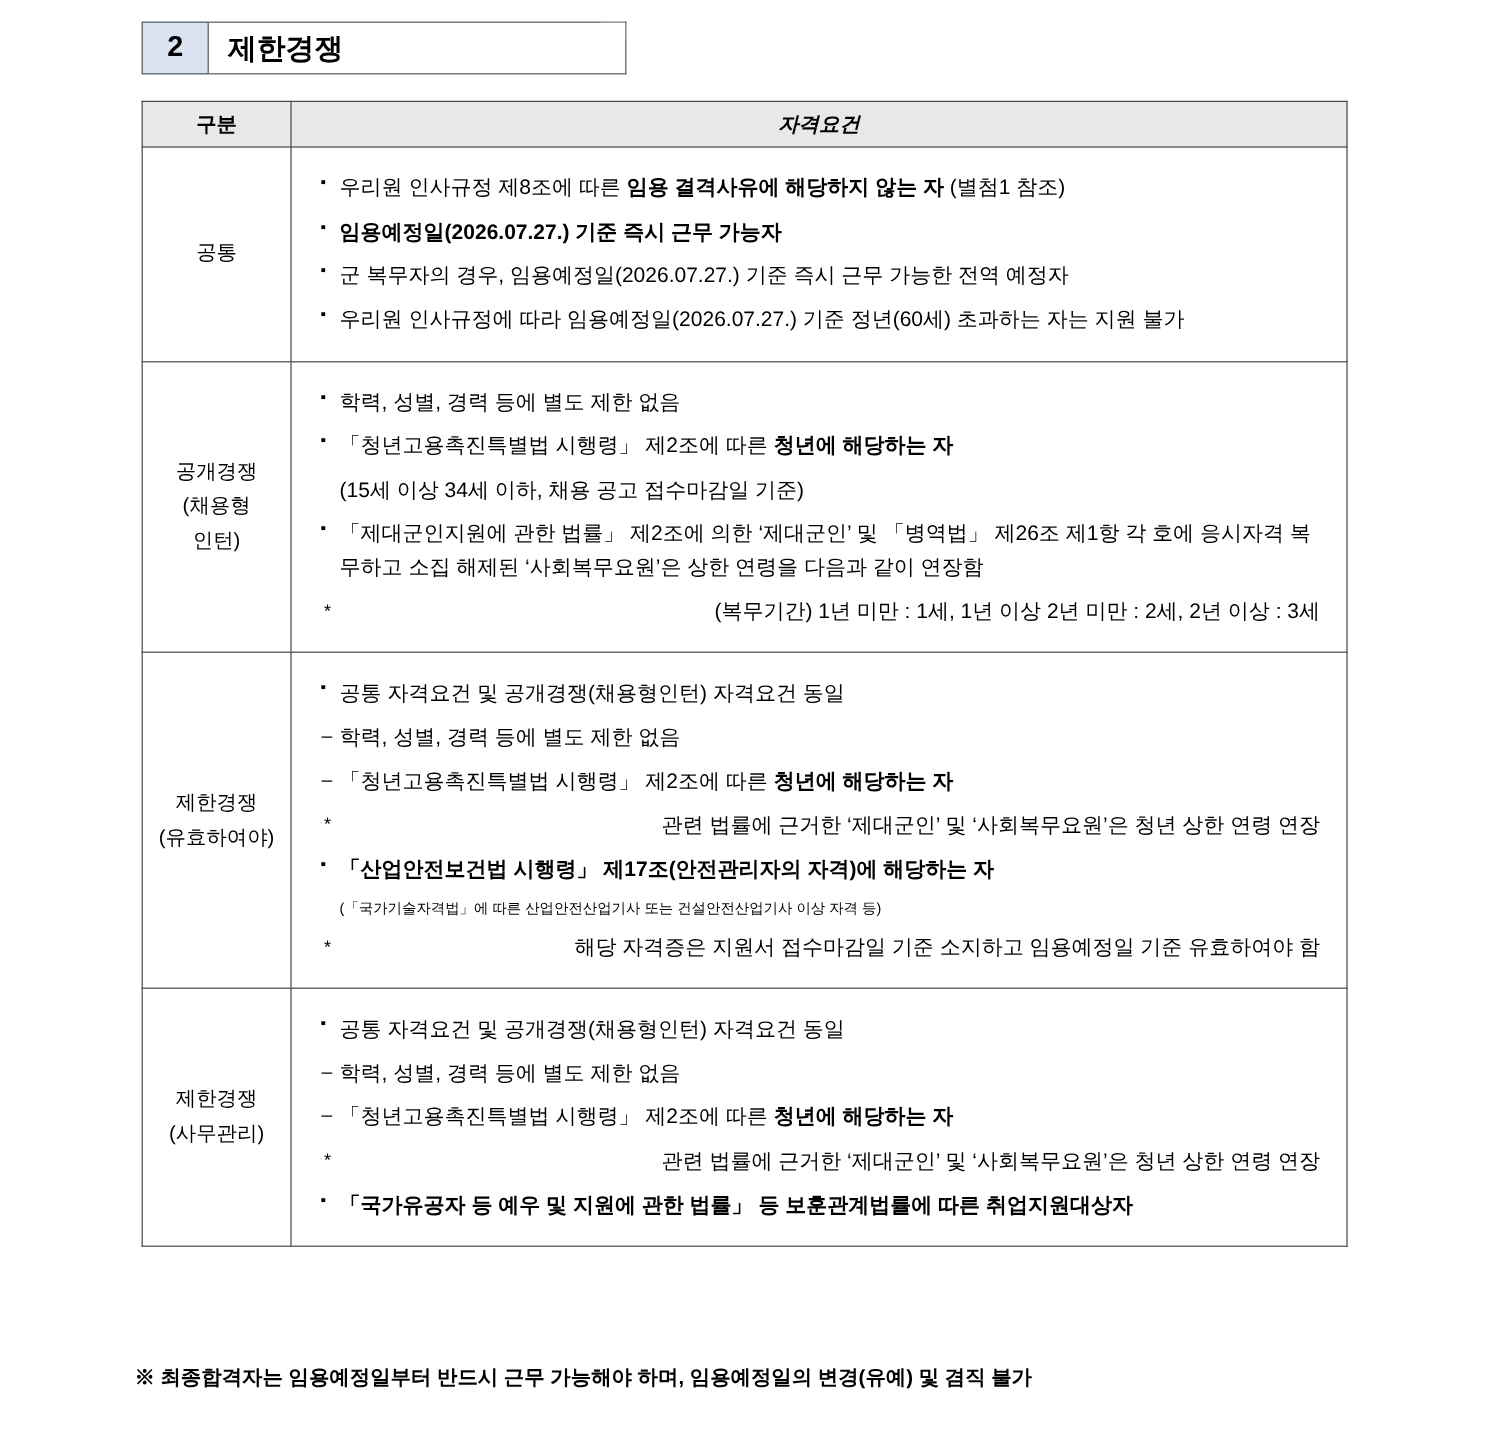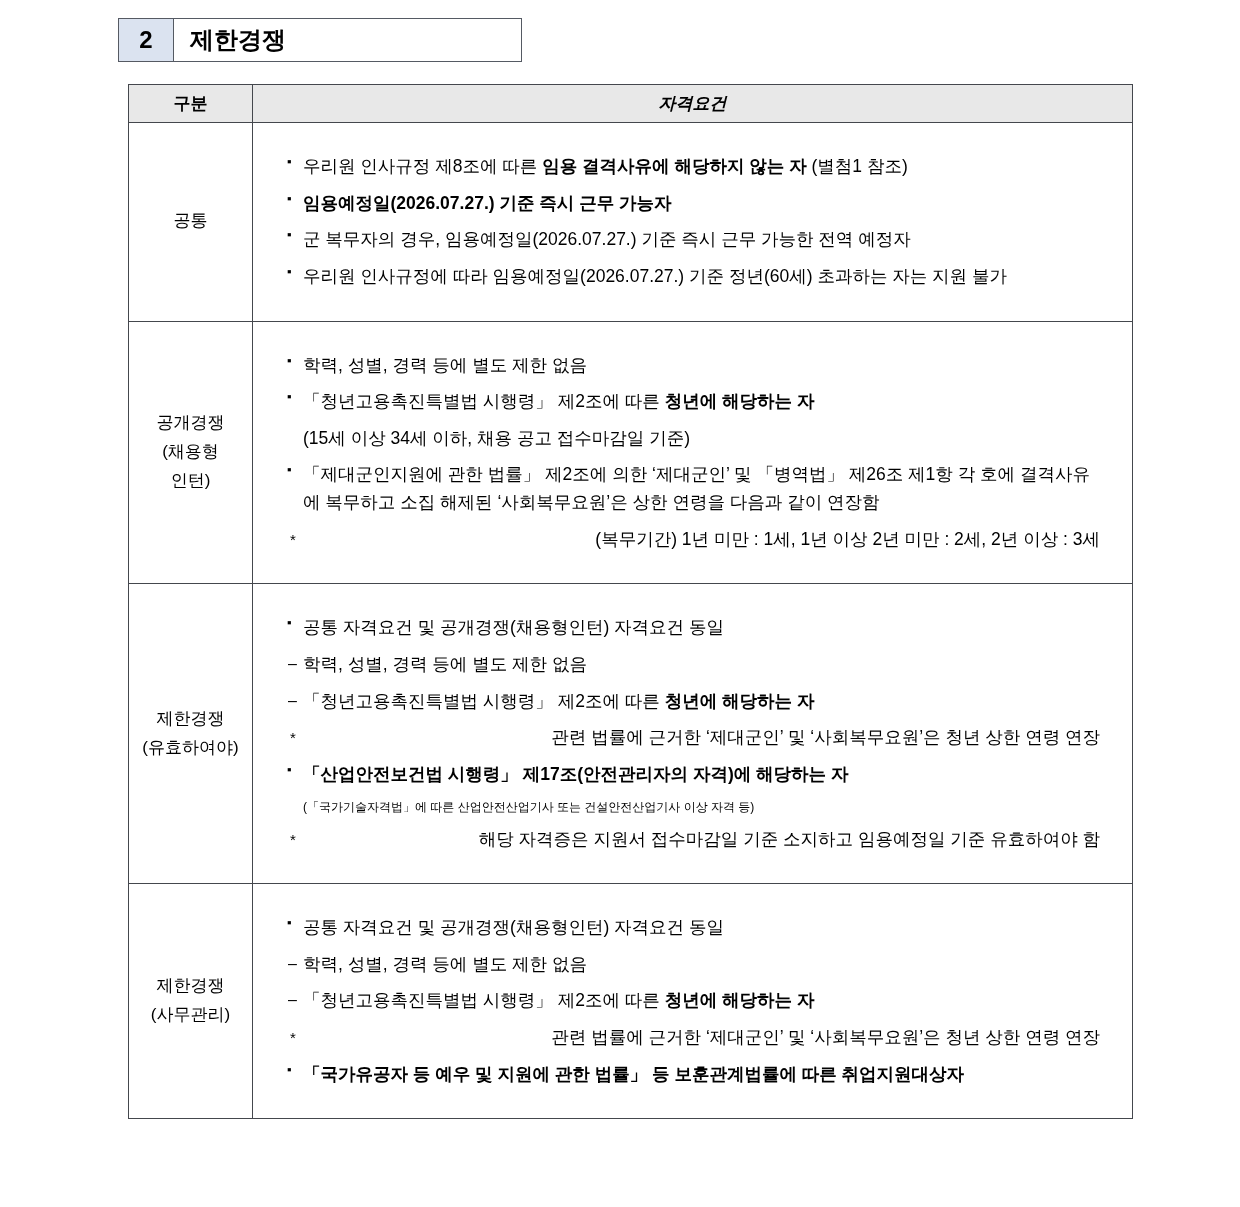--- a/index.html
+++ b/index.html
@@ -66,21 +66,21 @@
     height: 26px;
     background: #ffffff;
     border-left: 1.5px solid #555a63;
     transform: rotate(45deg) translate(10px, -10px);
     transform-origin: top right;
   }
 
   
   table.qual-table {
     position: absolute;
-    left: 128px;
+    left: 118px;
     top: 84px;
     width: 1004px;
     border-collapse: collapse;
     table-layout: fixed;
   }
   table.qual-table td, table.qual-table th {
     border: 1px solid #44474d;
     box-sizing: border-box;
     vertical-align: middle;
   }
@@ -100,21 +100,21 @@
     line-height: 1.7;
     padding: 10px 4px;
   }
   td.req {
     padding: 14px 16px 14px 18px;
     font-size: 17.5px;
     line-height: 1.58;
   }
   ul.req-list {
     list-style: none;
-    margin: 16px;
+    margin: 6px;
     padding: 0;
   }
   ul.req-list li {
     position: relative;
     padding-left: 16px;
     margin: 0 0 9px 0;
   }
   ul.req-list li:last-child { margin-bottom: 0; }
 
   li.bullet::before {
@@ -197,21 +197,21 @@
         <td class="category">
           <div>공개경쟁</div>
           <div>(채용형</div>
           <div>인턴)</div>
         </td>
         <td class="req">
           <ul class="req-list">
             <li class="bullet"><span>학력, 성별, 경력 등에 별도 제한 없음</span></li>
             <li class="bullet"><span>「청년고용촉진특별법 시행령」 제2조에 따른 </span><span class="b">청년에 해당하는 자</span></li>
             <li class="plain"><span>(15세 이상 34세 이하, 채용 공고 접수마감일 기준)</span></li>
-            <li class="bullet"><span>「제대군인지원에 관한 법률」 제2조에 의한 ‘제대군인’ 및 「병역법」 제26조 제1항 각 호에 결격사유에 복무하고 소집 해제된 ‘사회복무요원’은 상한 연령을 다음과 같이 연장함</span></li>
+            <li class="bullet"><span>「제대군인지원에 관한 법률」 제2조에 의한 ‘제대군인’ 및 「병역법」 제26조 제1항 각 호에 응시자격 복무하고 소집 해제된 ‘사회복무요원’은 상한 연령을 다음과 같이 연장함</span></li>
             <li class="star"><span>(복무기간) 1년 미만 : 1세, 1년 이상 2년 미만 : 2세, 2년 이상 : 3세</span></li>
           </ul>
         </td>
       </tr>
 
       <tr>
         <td class="category">
           <div>제한경쟁</div>
           <div>(유효하여야)</div>
         </td>
@@ -239,14 +239,15 @@
             <li class="dash"><span>학력, 성별, 경력 등에 별도 제한 없음</span></li>
             <li class="dash"><span>「청년고용촉진특별법 시행령」 제2조에 따른 </span><span class="b">청년에 해당하는 자</span></li>
             <li class="star"><span>관련 법률에 근거한 ‘제대군인’ 및 ‘사회복무요원’은 청년 상한 연령 연장</span></li>
             <li class="bullet"><span class="b">「국가유공자 등 예우 및 지원에 관한 법률」 등 보훈관계법률에 따른 취업지원대상자</span></li>
           </ul>
         </td>
       </tr>
     </tbody>
   </table>
 
+  <div class="footnote">※ 최종합격자는 임용예정일부터 반드시 근무 가능해야 하며, 임용예정일의 변경(유예) 및 겸직 불가</div>
 
 </div>
 
 </body></html>

